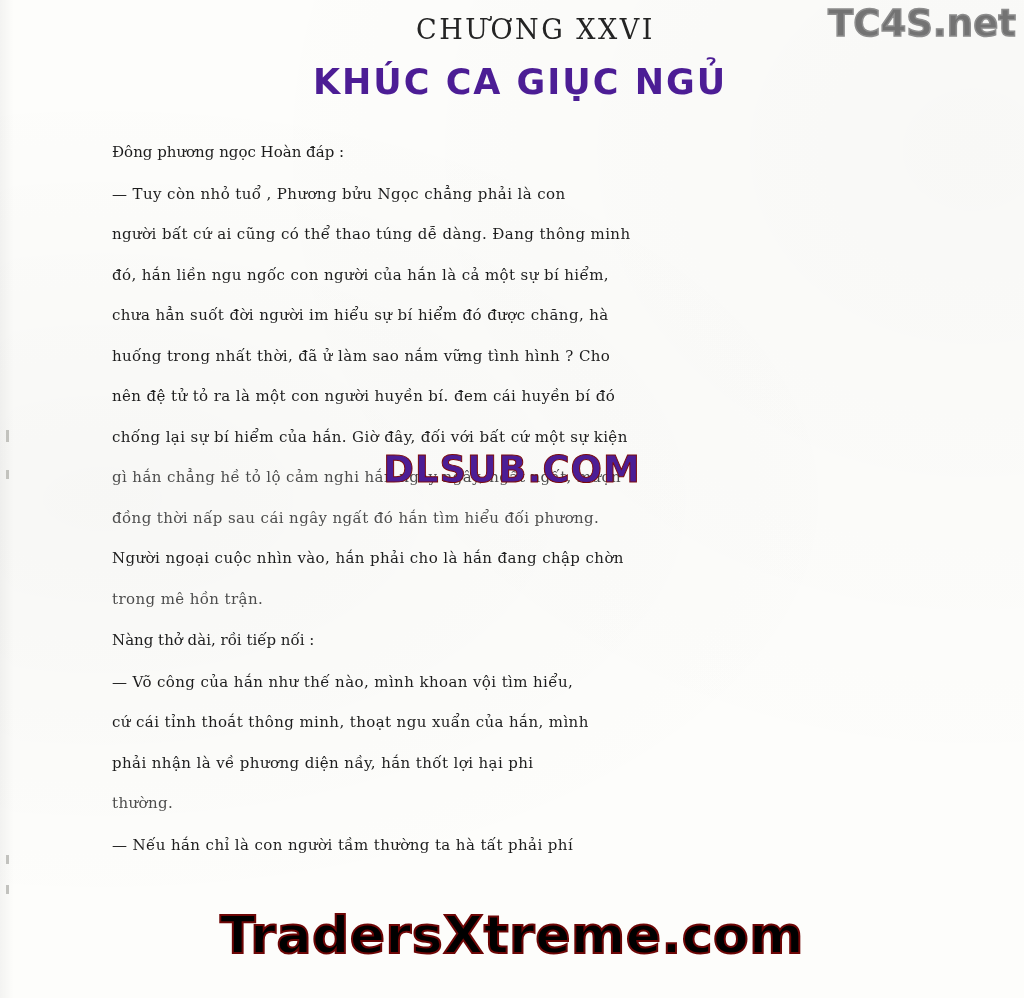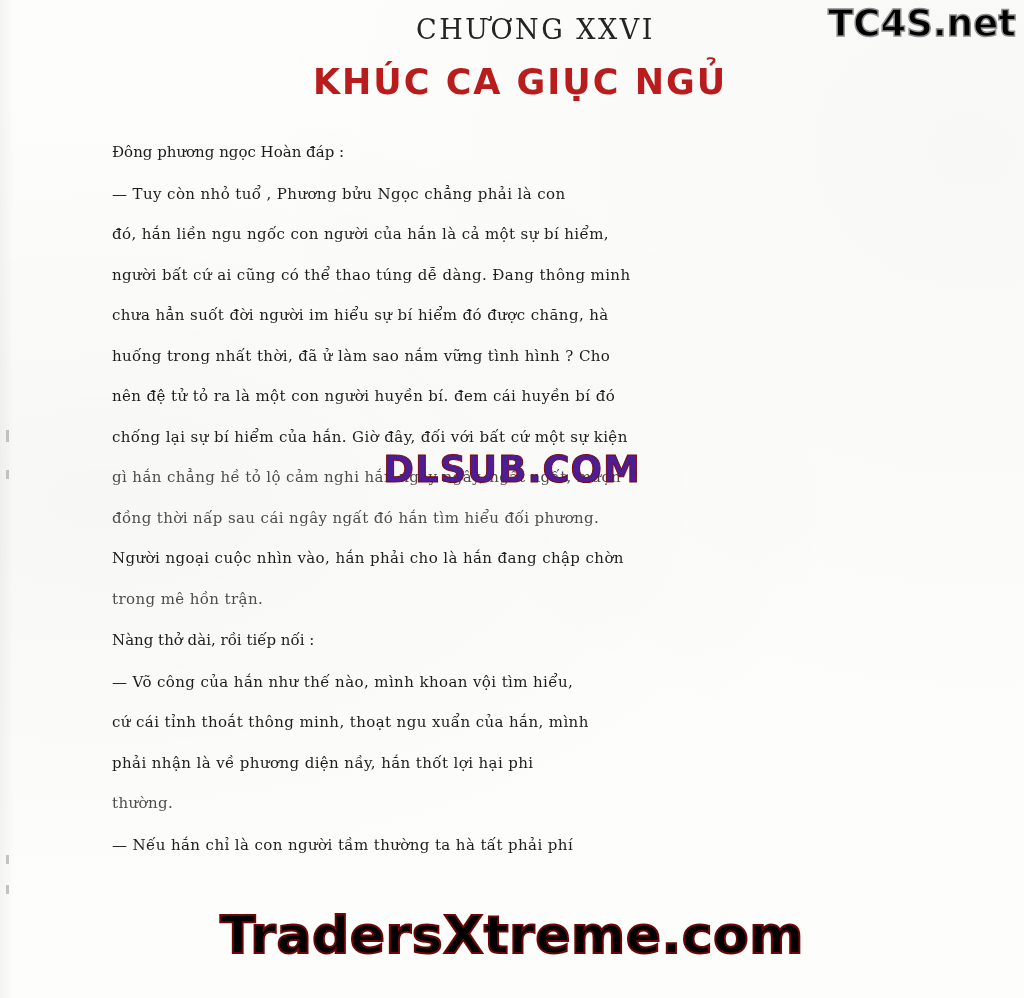--- a/index.html
+++ b/index.html
@@ -55,21 +55,21 @@
   }
   .chapter-title {
     position: absolute;
     top: 62px;
     left: 16px; right: 0;
     text-align: center;
     font-size: 35px;
     font-weight: bold;
     letter-spacing: 2px;
     font-family: "DejaVu Sans", sans-serif;
-    color: #b91c1c;
+    color: #4c1d95;
   }
 
   
   .body-text {
     position: absolute;
     top: 132px;
     left: 66px;
     width: 900px;
     font-size: 15px;
     line-height: 40.5px;
@@ -96,21 +96,21 @@
   .wm {
     position: absolute;
     font-family: "DejaVu Sans", sans-serif;
     font-weight: bold;
     pointer-events: none;
     user-select: none;
   }
   .wm-tc4s {
     top: 2px; right: 8px;
     font-size: 37px;
-    color: #000000;
+    color: #737373;
     -webkit-text-stroke: 1.5px #8e8e8e;
     letter-spacing: 0px;
   }
   .wm-dlsub {
     top: 448px;
     left: 50%;
     transform: translateX(-50%);
     font-size: 37px;
     color: #4c1d95;
     -webkit-text-stroke: 1px #7a0a0a;
@@ -142,22 +142,22 @@
   <div class="chapter-title">KHÚC CA GIỤC NGỦ</div>
 
   <div class="body-text">
 
     <p class="para indent">
       <span class="line">Đông phương ngọc Hoàn đáp :</span>
     </p>
 
     <p class="para indent">
       <span class="line sp">— Tuy còn nhỏ tuổ , Phương bửu Ngọc chẳng phải là con</span>
+      <span class="line sp">người bất cứ ai cũng có thể thao túng dễ dàng. Đang thông minh</span>
       <span class="line sp">đó, hắn liền ngu ngốc  con người của hắn là cả một sự bí  hiểm,</span>
-      <span class="line sp">người bất cứ ai cũng có thể thao túng dễ dàng. Đang thông minh</span>
       <span class="line sp">chưa hẳn suốt đời người  im hiểu sự bí hiểm đó được chăng, hà</span>
       <span class="line sp">huống trong nhất thời, đã ử làm sao nắm vững tình hình ?  Cho</span>
       <span class="line sp">nên đệ tử tỏ ra là một con người huyền bí. đem cái huyền  bí đó</span>
       <span class="line sp">chống lại sự bí hiểm của hắn. Giờ đây, đối với bất cứ một sự kiện</span>
       <span class="line sp faint">gì hắn chẳng hề tỏ lộ cảm nghi  hắn ngây ngây, ngất ngất,  mượn</span>
       <span class="line sp faint">đồng thời nấp sau cái ngây  ngất  đó  hắn  tìm  hiểu đối phương.</span>
       <span class="line sp">Người ngoại cuộc nhìn vào, hắn phải cho là hắn đang chập chờn</span>
       <span class="line sp faint">trong mê  hồn trận.</span>
     </p>
 

